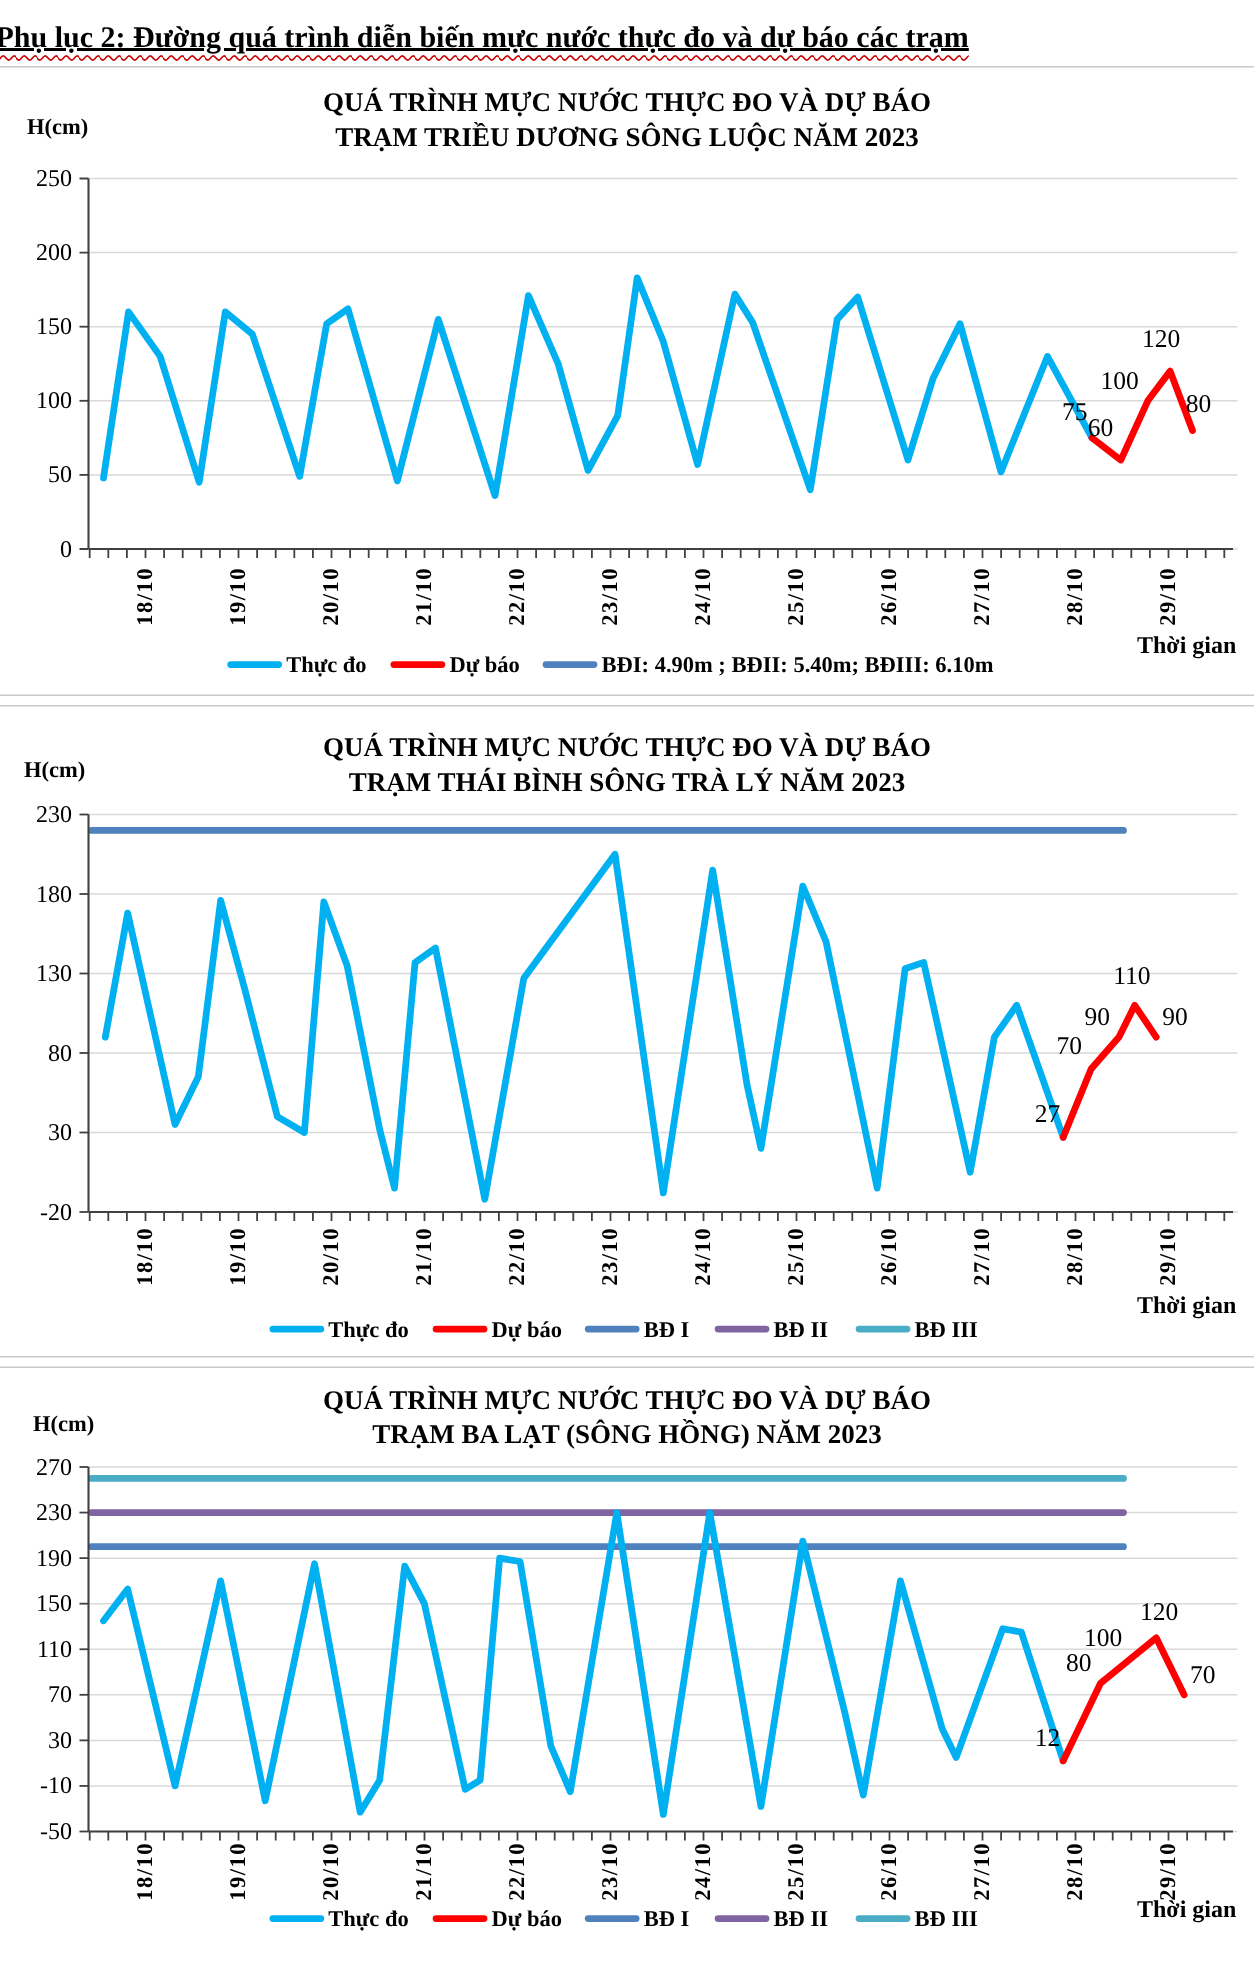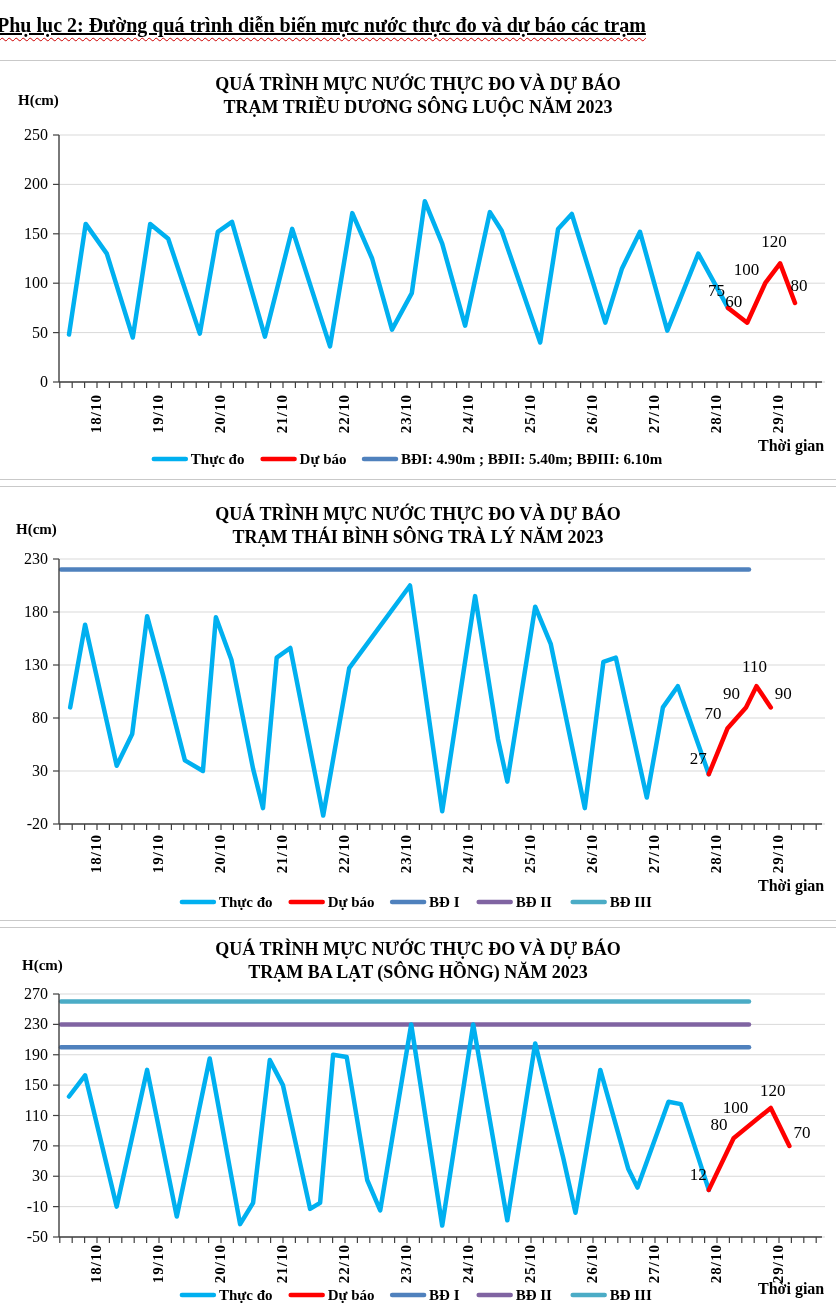--- a/index.html
+++ b/index.html
@@ -1,18 +1,18 @@
 <!DOCTYPE html>
 <html><head>
 <meta charset="utf-8">
 <style>
   html,body{margin:0;padding:0;background:#fff;}
   body{width:836px;height:1314px;overflow:hidden;font-family:"Liberation Serif",serif;}
   .doc{position:relative;width:836px;height:1314px;background:#fff;}
-  .doc-header{height:61px;box-sizing:border-box;border-bottom:1px solid #c9c9c9;padding-top:14px;}
+  .doc-header{height:45px;box-sizing:border-box;border-bottom:1px solid #c9c9c9;padding-top:14px;}
   .heading-wrap{display:inline-block;margin-left:-3px;font-weight:bold;font-size:20px;color:#000;
     text-decoration:underline;text-decoration-thickness:1.5px;}
   .squiggle{text-decoration:underline wavy #cc0000;text-decoration-thickness:1px;text-underline-offset:5px;}
   .sep{height:8px;box-sizing:border-box;border-top:1px solid #c9c9c9;border-bottom:1px solid #c9c9c9;background:#fff;}
   svg{display:block;}
   .chart-title{font-weight:bold;font-size:18px;}
   .ylab{font-weight:bold;font-size:15px;}
   .ytick{font-size:16px;}
   .datelab{font-weight:bold;font-size:15px;letter-spacing:1px;}
   .xlab{font-weight:bold;font-size:16px;}

